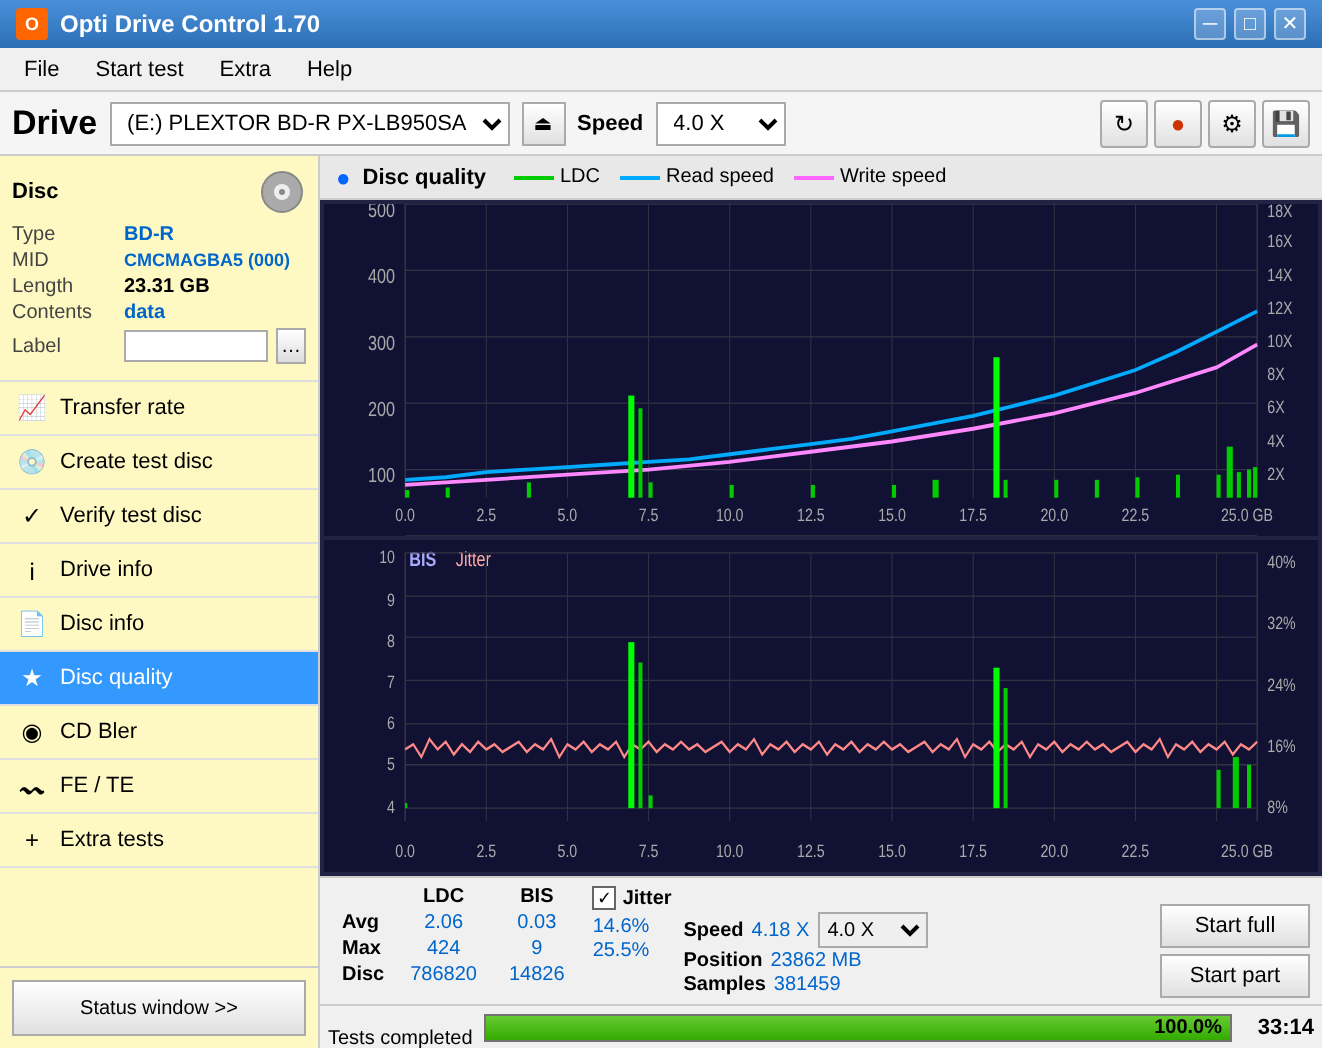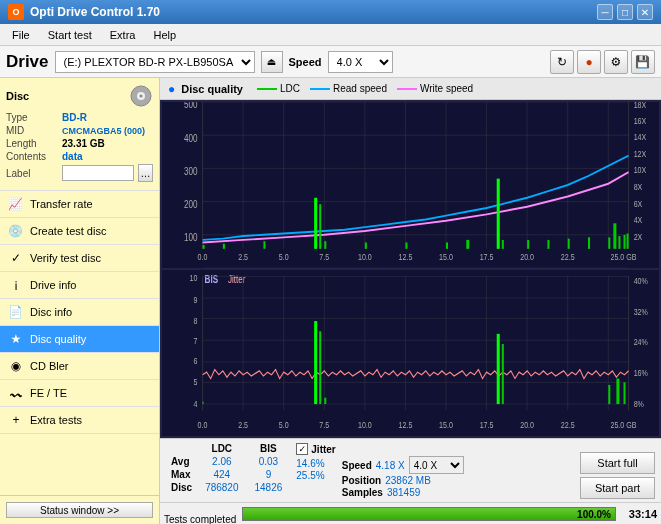--- a/index.html
+++ b/index.html
@@ -41,21 +41,21 @@
     .disc-info-value { font-size: 10px; color: #0066cc; font-weight: 600; }
     .disc-info-value.black { color: #000; }
     .label-input { width: 72px; height: 16px; font-size: 10px; border: 1px solid #aaa; padding: 0 2px; }
     .label-btn { width: 18px; height: 18px; border: 1px solid #aaa; background: linear-gradient(to bottom, #fff, #ddd); cursor: pointer; font-size: 10px; display: flex; align-items: center; justify-content: center; }
 
     
     .nav-item { display: flex; align-items: center; padding: 5px 8px; cursor: pointer; font-size: 11px; gap: 6px; border-bottom: 1px solid #e0e0e0; }
     .nav-item.active { background: #3399ff; color: white; }
     .nav-item .nav-icon { width: 16px; height: 16px; display: flex; align-items: center; justify-content: center; font-size: 12px; flex-shrink: 0; }
     .nav-item .nav-label { font-size: 11px; }
-    .status-btn { padding: 2px 8px; border: 1px solid #aaa; background: linear-gradient(to bottom, #fff, #e0e0e0); cursor: pointer; font-size: 10px; height: 16px; }
+    .status-btn { padding: 2px 8px; border: 1px solid #aaa; background: linear-gradient(to bottom, #fff, #e0e0e0); cursor: pointer; font-size: 10px; height: 28px; }
 
     
     .content-area { flex: 1; display: flex; flex-direction: column; overflow: hidden; }
 
     
     .dq-panel { flex: 1; display: flex; flex-direction: column; background: white; overflow: hidden; }
     .dq-header { background: #e8e8e8; border-bottom: 1px solid #ccc; padding: 3px 8px; display: flex; align-items: center; gap: 6px; height: 22px; }
     .dq-header-icon { font-size: 12px; color: #0066ff; }
     .dq-title { font-size: 11px; font-weight: 600; }
     .dq-legend { display: flex; align-items: center; gap: 10px; margin-left: 8px; }

